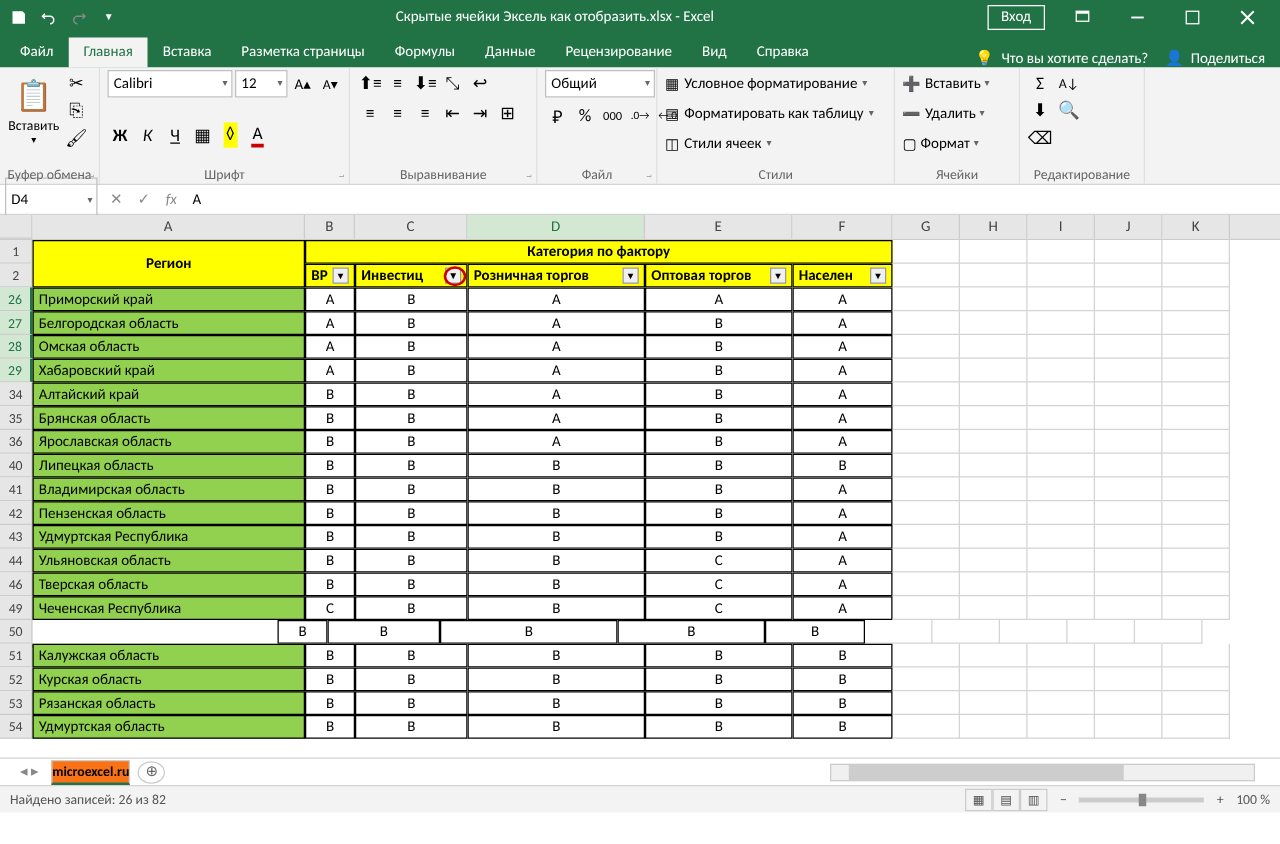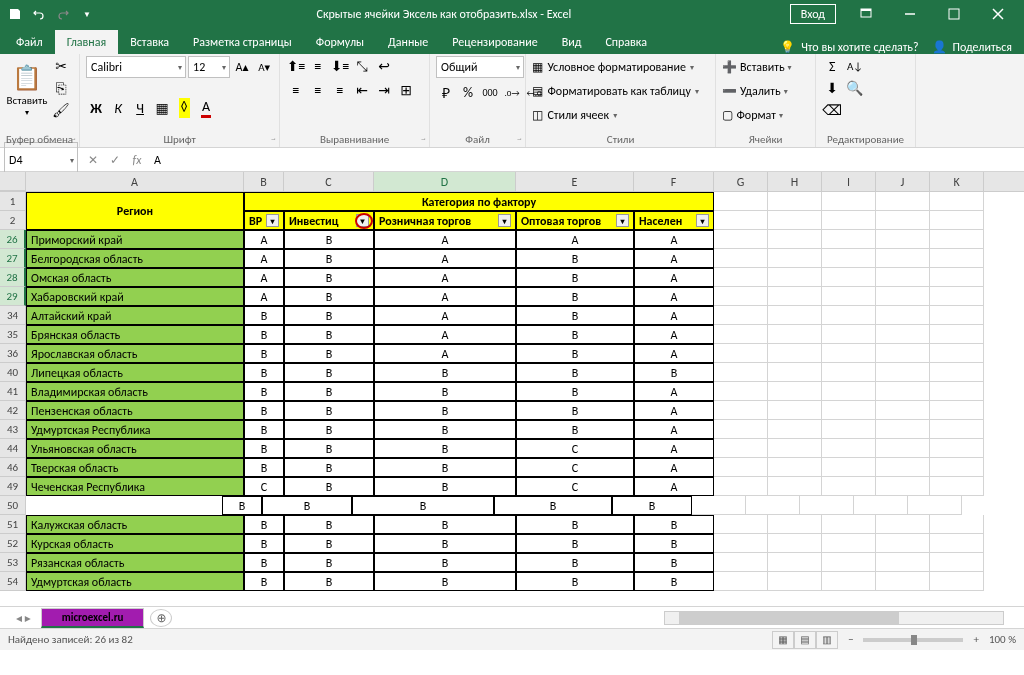--- a/index.html
+++ b/index.html
@@ -63,21 +63,21 @@
 .green-cell { background: #92d050; border: 1px solid #000 !important; }
 .data-cell { border: 1px solid #000 !important; justify-content: center; background: #fff; }
 .merged { justify-content: center; }
 .filter-btn { width: 13px; height: 13px; border: 1px solid #999; background: #f0f0f0; display: inline-flex; align-items: center; justify-content: center; font-size: 8px; margin-left: auto; cursor: pointer; }
 .filter-active { position: relative; }
 .filter-circle { position: absolute; right: 0px; top: 1px; width: 18px; height: 16px; border: 2px solid #cc0000; border-radius: 50%; pointer-events: none; }
 
 
 .sheet-tabs { height: 22px; background: #fff; border-top: 1px solid #d4d4d4; display: flex; align-items: center; padding-left: 16px; }
 .sheet-nav { display: flex; gap: 4px; color: #888; padding-right: 10px; }
-.sheet-tab { padding: 2px 20px; border: 1px solid #ccc; border-bottom: none; background: #a21caf; font-size: 11px; cursor: pointer; }
+.sheet-tab { padding: 2px 0; border: 1px solid #ccc; border-bottom: none; background: #f97316; font-size: 11px; cursor: pointer; }
 .sheet-tab.active { border-bottom: 2px solid #217346; font-weight: bold; }
 .add-sheet { width: 22px; height: 18px; border: 1px solid #ccc; border-radius: 50%; display: flex; align-items: center; justify-content: center; margin-left: 6px; cursor: pointer; font-size: 12px; color: #666; }
 .hscroll { flex: 1; display: flex; justify-content: flex-end; padding-right: 20px; }
 .hscrollbar { width: 340px; height: 14px; background: #f0f0f0; border: 1px solid #ccc; position: relative; }
 .hscroll-thumb { position: absolute; left: 14px; top: 0; width: 220px; height: 12px; background: #cdcdcd; }
 
 
 .statusbar { height: 22px; background: #f3f3f3; border-top: 1px solid #d4d4d4; display: flex; align-items: center; padding: 0 8px; font-size: 11px; color: #555; }
 .status-right { margin-left: auto; display: flex; align-items: center; gap: 10px; }
 .view-btns { display: flex; }

